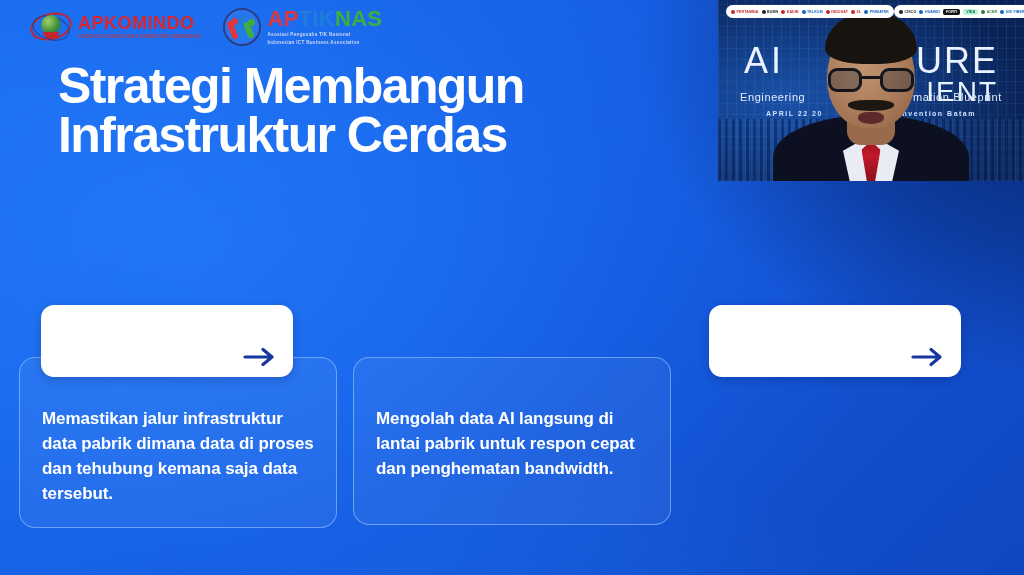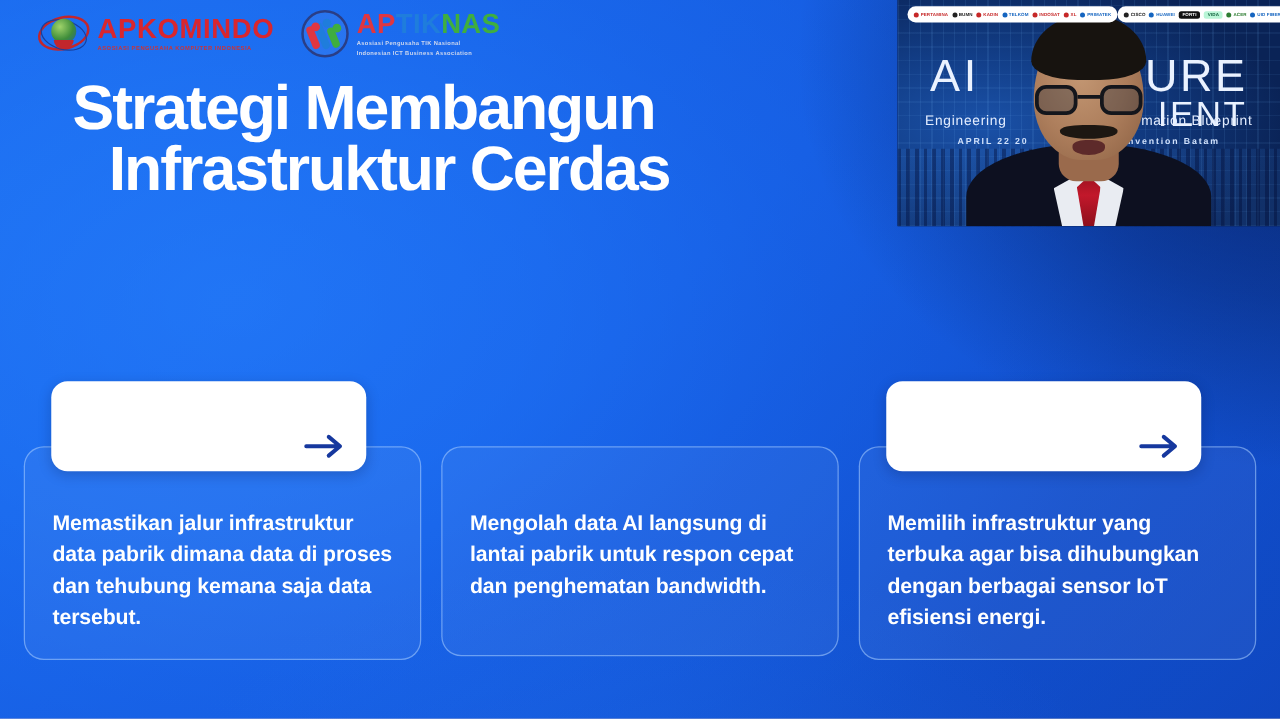--- a/index.html
+++ b/index.html
@@ -68,21 +68,21 @@
     width: 20px; height: 20px; border-radius: 50%;
     background: radial-gradient(circle at 35% 32%, #9fd36a 0%, #3f8d3a 55%, #1d5f9e 100%);
   }
   .apk-mark .base {
     position: absolute; left: 13px; top: 23px;
     width: 16px; height: 7px; border-radius: 0 0 8px 8px;
     background: #c2262c;
   }
   .apk-words { display: flex; flex-direction: column; line-height: 1; }
   .apk-name {
-    font-size: 22px; font-weight: 800; letter-spacing: .5px;
+    font-size: 18px; font-weight: 800; letter-spacing: .5px;
     color: #d9262e;
   }
   .apk-sub {
     font-size: 4.6px; font-weight: 700; letter-spacing: .45px;
     color: #c8343b; margin-top: 3px; white-space: nowrap;
   }
 
   .apt-mark {
     position: relative;
     width: 38px; height: 38px; border-radius: 50%;
@@ -121,21 +121,21 @@
   .title {
     position: absolute;
     left: 58px; top: 62px;
     width: 660px;
     color: #ffffff;
     font-size: 50px;
     font-weight: 800;
     line-height: .98;
     letter-spacing: -1.6px;
   }
-  .title .l2 { display: block; margin-left: 29px; }
+  .title .l2 { display: block; }
 
   
   .video {
     position: absolute;
     left: 718px; top: 0;
     width: 306px; height: 181px;
     overflow: hidden;
     background: #0a1f52;
   }
   .video-bg {
@@ -465,23 +465,20 @@
         </div>
       </div>
 
       <div class="card c2">
         <div class="card-body">
           <p class="card-desc">Mengolah data AI langsung di lantai pabrik untuk respon cepat dan penghematan bandwidth.</p>
         </div>
       </div>
 
       <div class="card c3">
-        <div class="card-body">
-          <p class="card-desc">Memilih infrastruktur yang terbuka agar bisa dihubungkan dengan berbagai sensor IoT efisiensi energi.</p>
-        </div>
         <div class="card-head">
           <span class="arrow">
             <svg width="34" height="20" viewBox="0 0 34 20">
               <path d="M2 10 H28 M20 2.5 L29 10 L20 17.5" fill="none" stroke="#16389e" stroke-width="3.2" stroke-linecap="round" stroke-linejoin="round"></path>
             </svg>
           </span>
         </div>
       </div>
 
     </div>

